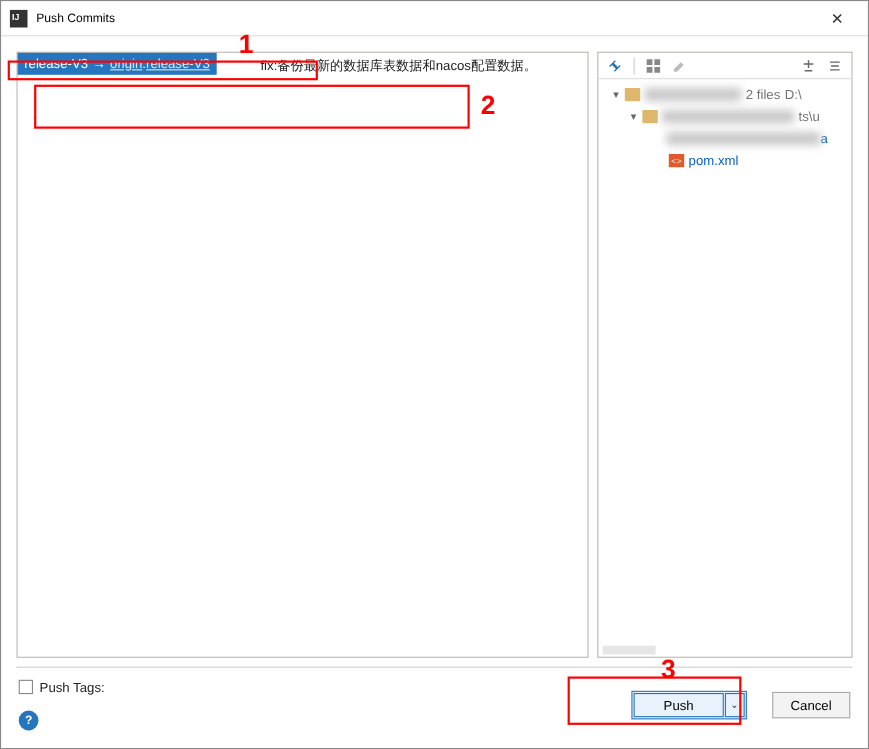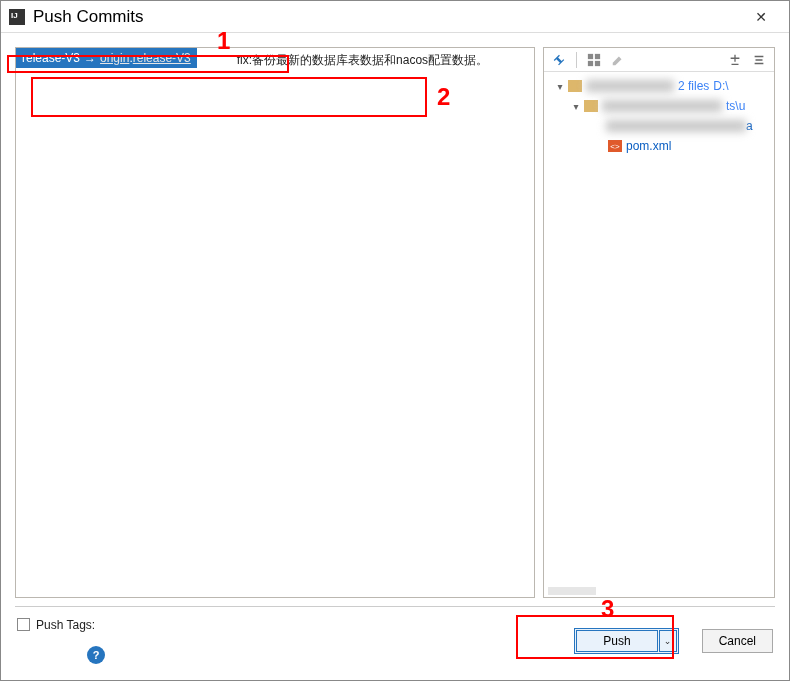--- a/index.html
+++ b/index.html
@@ -2,21 +2,21 @@
 <html><head>
   <meta charset="utf-8">
   <style>
     * { box-sizing: border-box; margin: 0; padding: 0; font-family: "Segoe UI", Tahoma, sans-serif; font-size: 12px; }
     body { background: #fff; }
     .window { width: 790px; height: 681px; border: 1px solid #888; background: #fff; display: flex; flex-direction: column; position: relative; }
     
     .titlebar { height: 32px; display: flex; align-items: center; padding: 0 8px; border-bottom: 1px solid #ddd; }
     .titlebar-icon { width: 16px; height: 16px; background: #333; margin-right: 8px; position: relative; }
     .titlebar-icon::before { content: "IJ"; color: #fff; font-size: 8px; font-weight: bold; position: absolute; top: 2px; left: 2px; }
-    .titlebar-title { flex: 1; font-size: 17px; color: #000; }
+    .titlebar-title { flex: 1; font-size: 11px; color: #000; }
     .titlebar-close { width: 40px; height: 32px; display: flex; align-items: center; justify-content: center; cursor: pointer; font-size: 14px; color: #333; }
     
     .content { flex: 1; display: flex; flex-direction: column; padding: 14px; position: relative; }
     
     .annot { position: absolute; color: #ff0000; font-size: 24px; font-weight: bold; pointer-events: none; z-index: 100; }
     .annot-box { position: absolute; border: 2px solid #ff0000; pointer-events: none; z-index: 99; }
     
     .main-row { flex: 1; display: flex; gap: 8px; min-height: 0; }
     
     .left-panel { flex: 1; display: flex; flex-direction: row; border: 1px solid #bbb7b0; min-width: 0; }
@@ -30,21 +30,21 @@
     .tb-btn { width: 22px; height: 20px; display: flex; align-items: center; justify-content: center; color: #666; cursor: pointer; }
     .tb-btn svg { width: 14px; height: 14px; }
     .tb-spacer { flex: 1; }
     .tree { flex: 1; padding: 4px 2px; overflow: hidden; position: relative; }
     .tree-row { display: flex; align-items: center; height: 20px; white-space: nowrap; }
     .tree-chevron { width: 12px; text-align: center; color: #666; font-size: 10px; cursor: pointer; }
     .tree-icon { width: 14px; height: 12px; background: #ddb76b; margin: 0 4px 0 2px; }
     .tree-file-icon { width: 14px; height: 12px; margin: 0 4px 0 2px; display: inline-flex; align-items: center; justify-content: center; font-size: 8px; color:#fff; background:#e05a2b;}
     .blurred { filter: blur(4px); background: #c8c8c8; color: transparent; flex-shrink:0; }
     .tree-label { color: #0a5ec2; overflow: hidden; text-overflow: clip; }
-    .meta { color: #3b82f6; margin-left: 4px; }
+    .meta { color: #737373; margin-left: 4px; }
     .indent1 { padding-left: 8px; }
     .indent2 { padding-left: 24px; }
     .indent3 { padding-left: 60px; }
     .tree-scroll-hint { position:absolute; bottom:2px; left:4px; width:48px; height:8px; background:#e6e6e6;}
     
     .bottom-bar { height: 60px; display: flex; align-items: center; padding: 10px 2px 2px 2px; border-top: 1px solid #ccc; margin-top: 8px; }
     .checkbox { width: 13px; height: 13px; border: 1px solid #888; margin-right: 6px; display: inline-block; }
     .push-tags-lbl { margin-right: 10px; color: #222; }
     .push-tags-select { width: 150px; height: 22px; border: 1px solid #ccc; color: #999; padding: 0 6px; background:#fff; display:flex; align-items:center; justify-content:space-between;}
     .push-tags-select::after { content:"▾"; color:#aaa; font-size:10px;}
@@ -145,21 +145,21 @@
           <div class="tree-row indent3">
             <span class="tree-file-icon">&lt;&gt;</span>
             <span class="tree-label">pom.xml</span>
           </div>
           <div class="tree-scroll-hint"></div>
         </div>
       </div>
     </div>
 
     <div class="bottom-bar">
-      <div style="display:flex;flex-direction:column;gap:10px;align-items:flex-end;">
+      <div style="display:flex;flex-direction:column;gap:10px;">
         <div style="display:flex;align-items:center;">
           <span class="checkbox"></span>
           <span class="push-tags-lbl"><span>Push Tags:</span></span>
         </div>
         <div class="help">?</div>
       </div>
       <div class="btn-row">
         <div class="btn-push-wrap">
           <div class="btn-push">Push</div>
           <div class="btn-push-dd">⌄</div>

